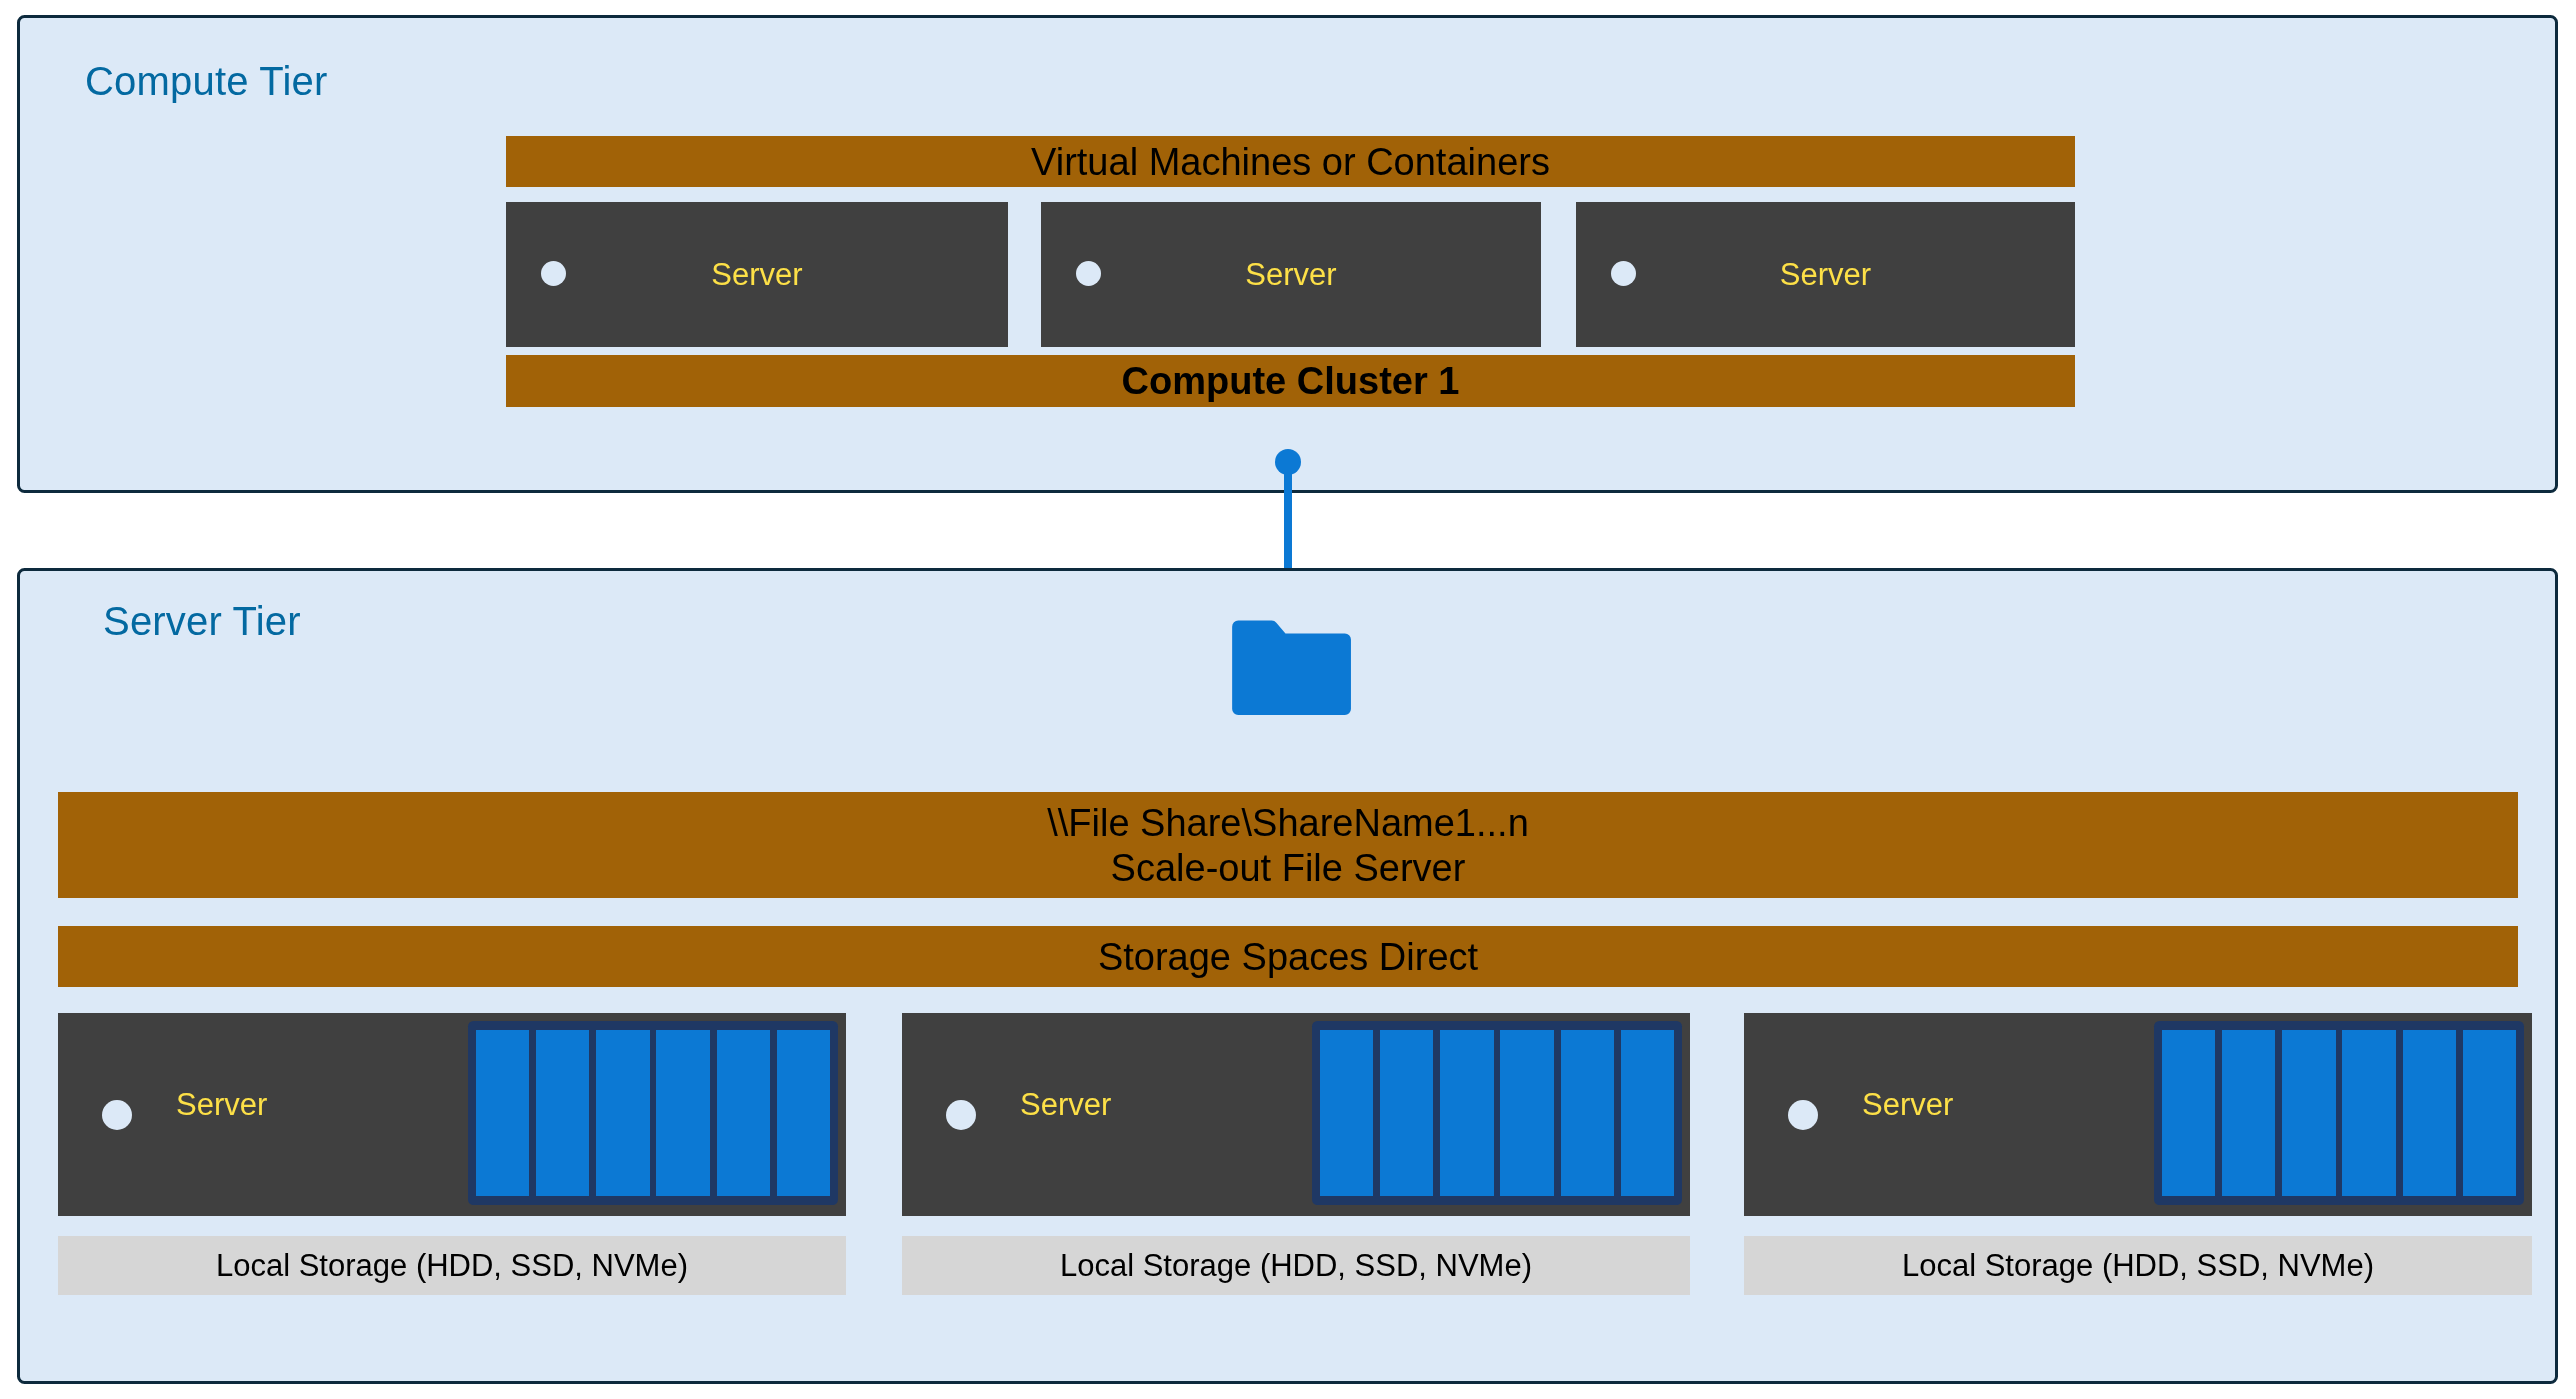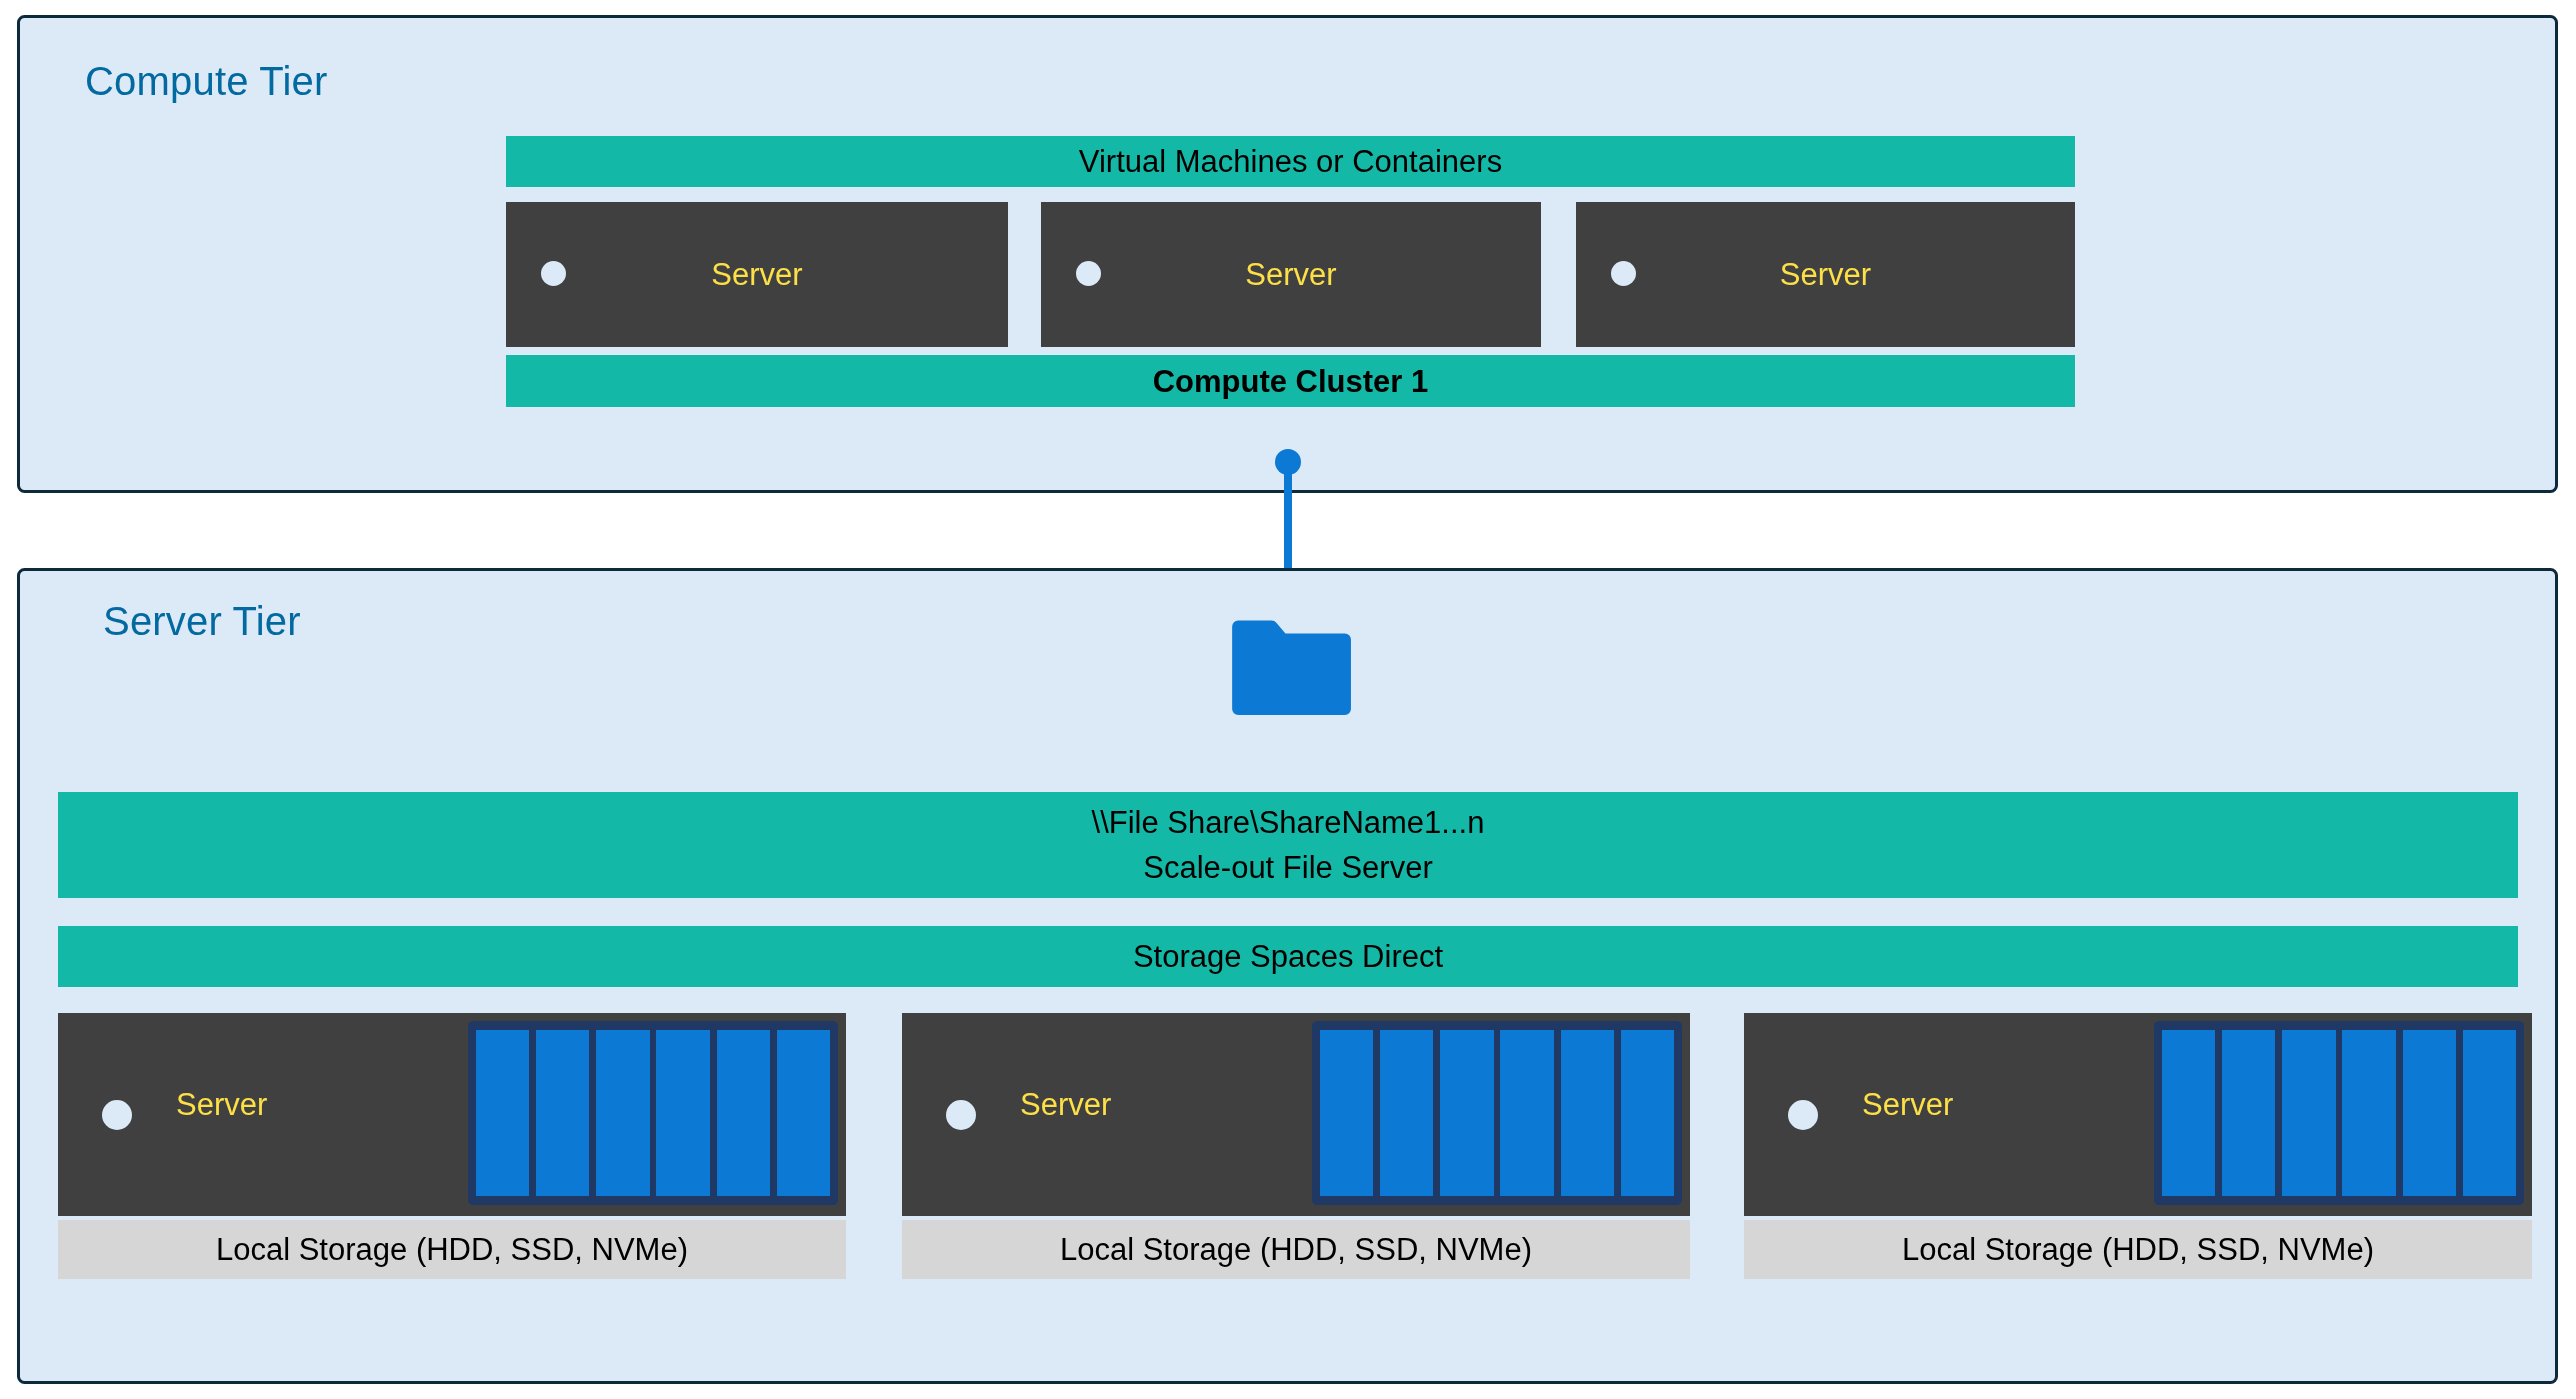--- a/index.html
+++ b/index.html
@@ -31,25 +31,25 @@
     letter-spacing:0.2px;
     white-space:nowrap;
     line-height:1;
   }
   #compute-tier-title{left:85px;top:61px;}
   #storage-tier-title{left:103px;top:601px;}
 
   
   .grey-bar{
     position:absolute;
-    background:#14b8a6;
+    background:#a16207;
     display:flex;align-items:center;justify-content:center;
     box-sizing:border-box;
     color:#000000;
-    font-size:31px;
+    font-size:38px;
     font-weight:400;
     white-space:nowrap;
     line-height:1;
   }
 
   
   .server-box{
     position:absolute;
     background:#404040;
     box-sizing:border-box;
@@ -125,21 +125,21 @@
     padding:9px 7.6px;
     display:flex;
     gap:6.8px;
   }
   #drive-bay-1{left:410px;}
   #drive-bay-2{left:410px;}
   #drive-bay-3{left:410px;}
   .drive{flex:1 1 0;background:#0c79d4;min-width:0;}
 
   .storage-label-bar{
-    position:relative;margin-top:4px;width:100%;height:59px;
+    position:relative;margin-top:20px;width:100%;height:59px;
     background:#d6d6d6;
     display:flex;align-items:center;justify-content:center;
     color:#000000;font-size:31px;white-space:nowrap;line-height:1;
   }
 </style>
 </head>
 <body>
 
 <div class="canvas">
 

